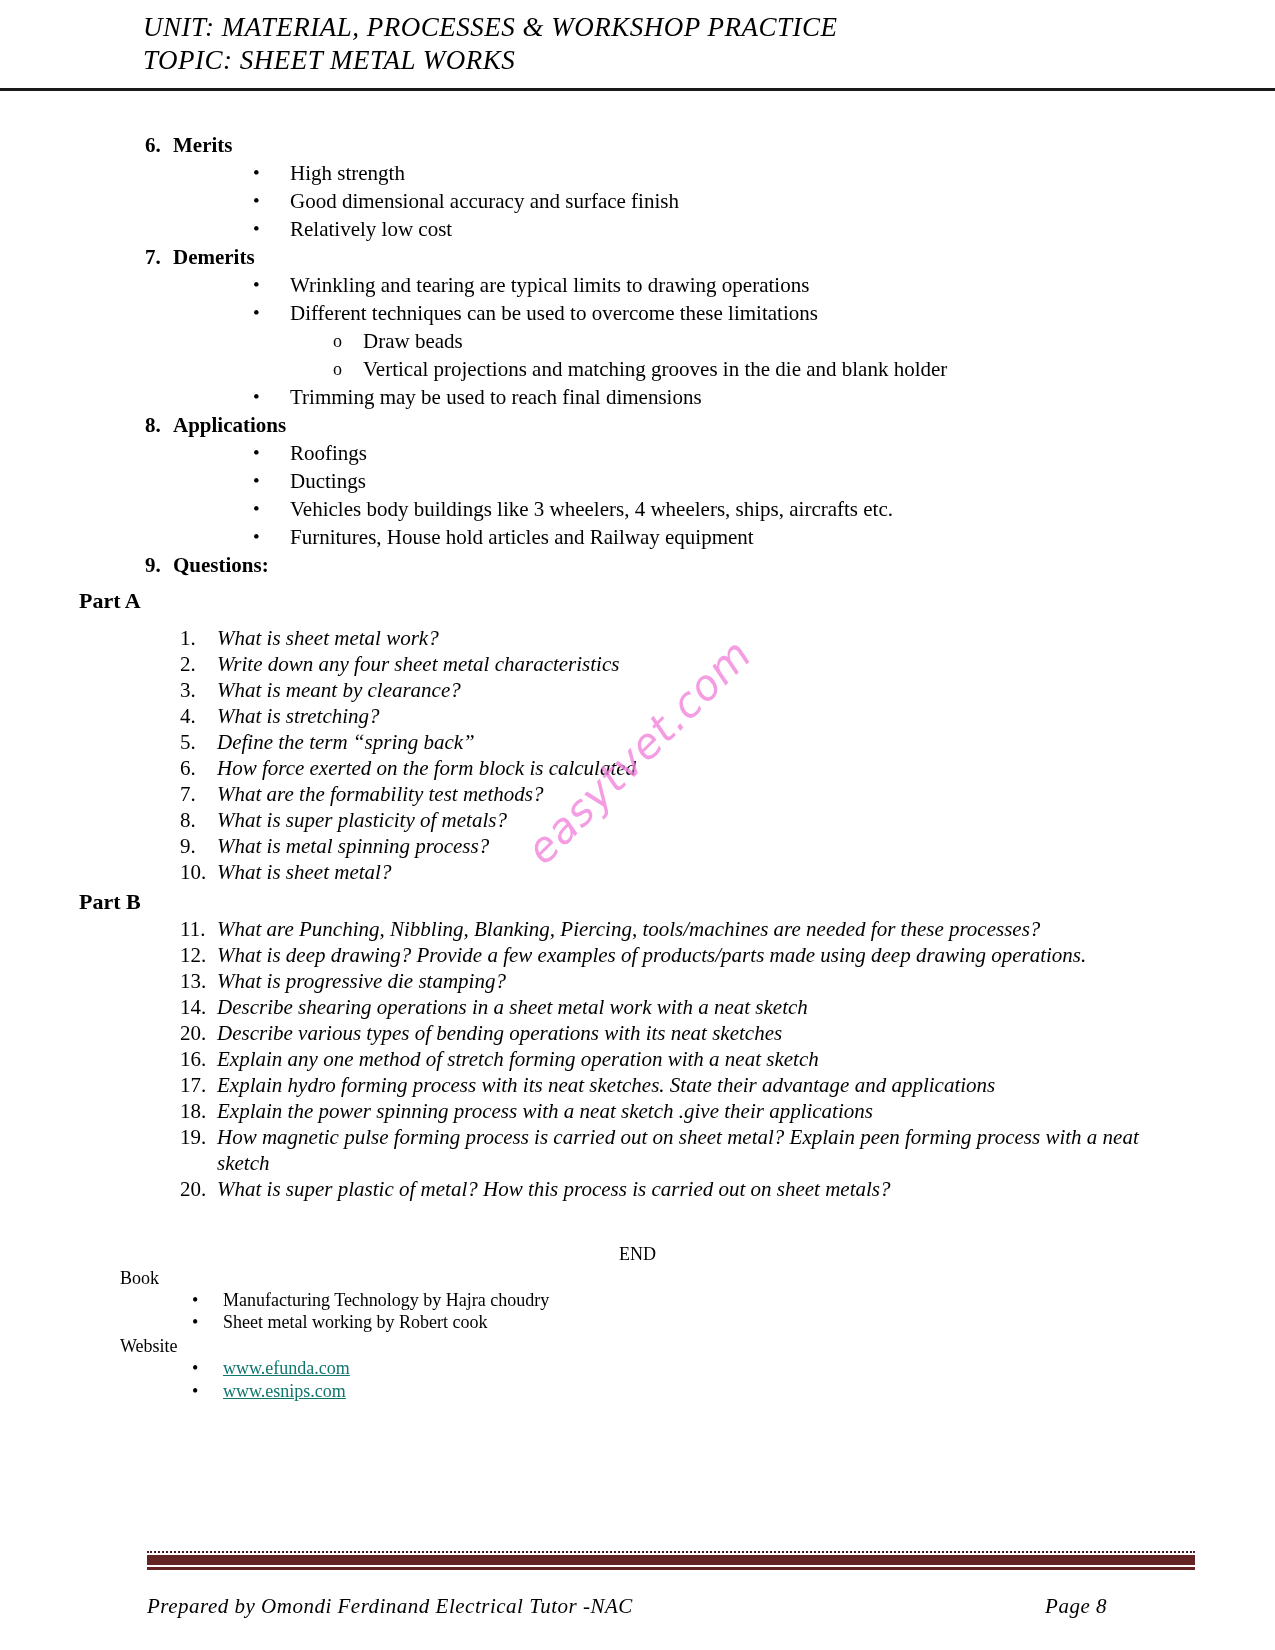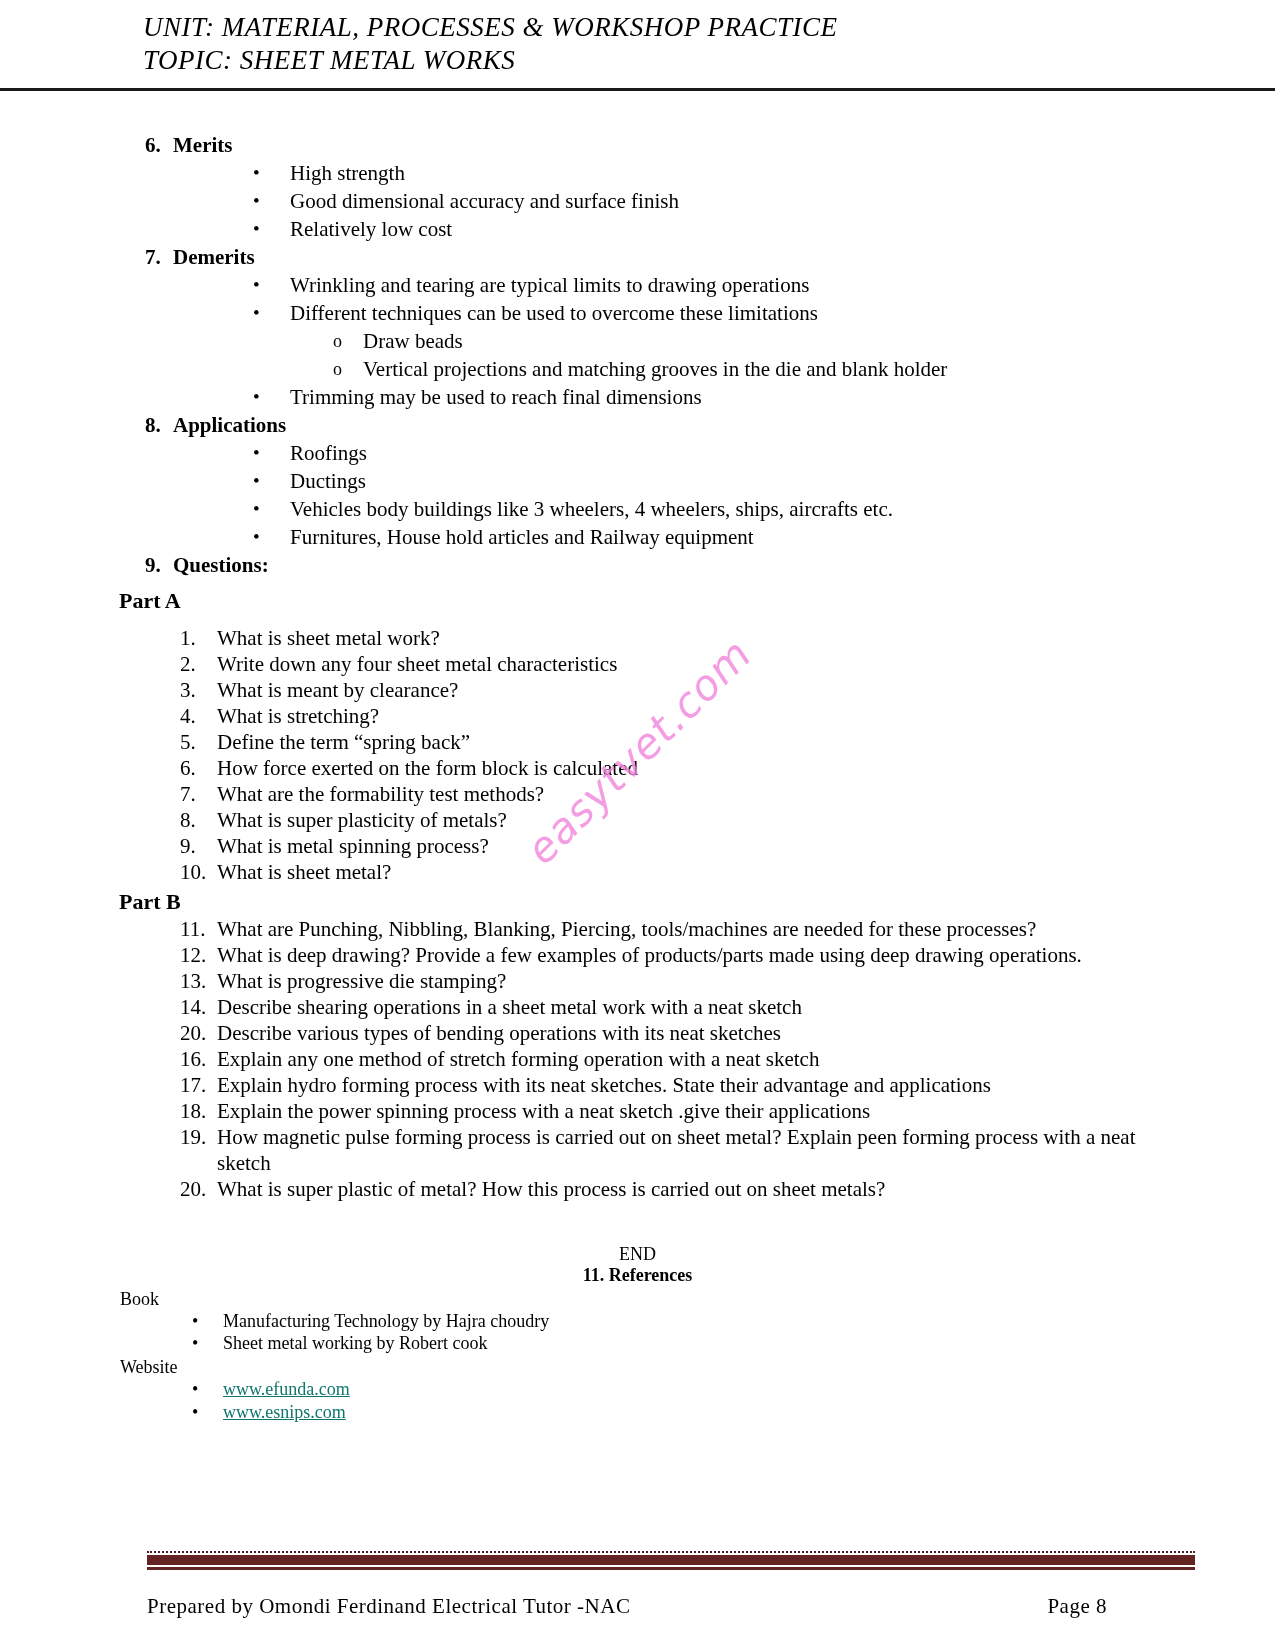--- a/index.html
+++ b/index.html
@@ -40,35 +40,35 @@
     line-height:28px;
   }
   .bullet-glyph { width:37px; flex:none; font-size:19px; }
   .sub-row {
     display:flex;
     padding-left:333px;
     line-height:28px;
   }
   .sub-glyph { width:30px; flex:none; font-size:18px; }
   .part-head {
-    padding-left:119px;
+    padding-left:79px;
     font-weight:bold;
     font-size:22px;
     line-height:28px;
   }
   .part-a-head { margin-top:8px; }
   .part-b-head { margin-top:3px; }
   .q-list { margin-top:10px; }
   .q-row {
     display:flex;
     padding-left:180px;
     line-height:26px;
   }
   .q-num { width:37px; flex:none; }
-  .q-text { width:945px; }
+  .q-text { width:945px;font-style:italic; }
   
   .closing { margin-top:42px; text-align:center; font-size:18px; line-height:21px; }
   .refs-title { font-weight:bold; }
   .ref-label {
     padding-left:120px;
     font-size:18px;
     line-height:22px;
     margin-top:2px;
   }
   .ref-row {
@@ -110,20 +110,21 @@
     margin-bottom:2px;
   }
   .footer-bar .thick { height:10px; background:#632423; }
   .footer-bar .gap { height:2px; background:#ffffff; }
   .footer-bar .thin { height:3px; background:#632423; }
   .footer-text {
     position:absolute;
     left:147px; right:168px; top:1594px;
     display:flex;
     justify-content:space-between;
+    font-style:italic;
     font-size:21px;
     letter-spacing:0.5px;
   }
 </style>
 </head>
 <body>
 
 <div class="page">
 
   <div class="doc-header">
@@ -287,21 +288,20 @@
         <span class="q-text">How magnetic pulse forming process is carried out on sheet metal? Explain peen forming process with a neat sketch</span>
       </div>
       <div class="q-row">
         <span class="q-num">20.</span>
         <span class="q-text">What is super plastic of metal? How this process is carried out on sheet metals?</span>
       </div>
     </div>
 
     <div class="closing">
       <div>END</div>
-      <div class="refs-title">11. References</div>
     </div>
 
     <div class="ref-label">Book</div>
     <div class="ref-row">
       <span class="ref-glyph">•</span>
       <span>Manufacturing Technology by Hajra choudry</span>
     </div>
     <div class="ref-row">
       <span class="ref-glyph">•</span>
       <span>Sheet metal working by Robert cook</span>

